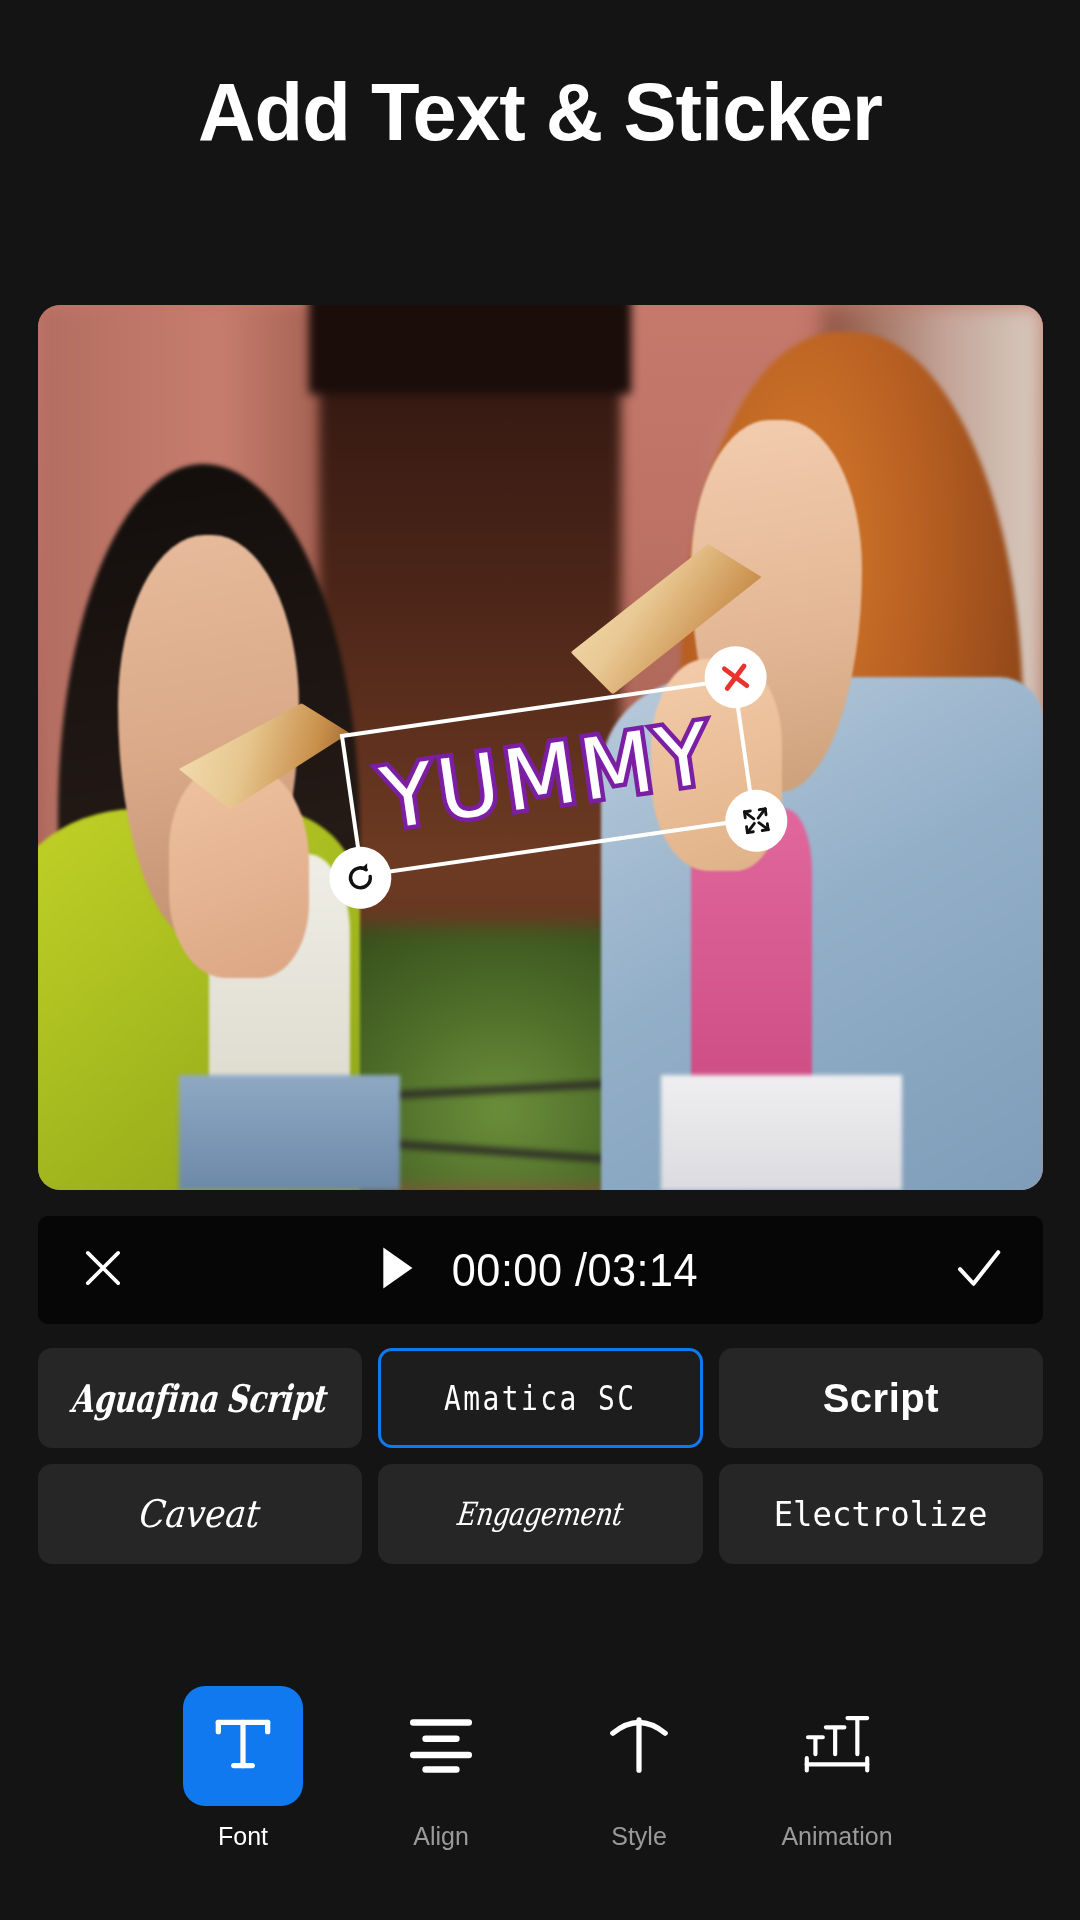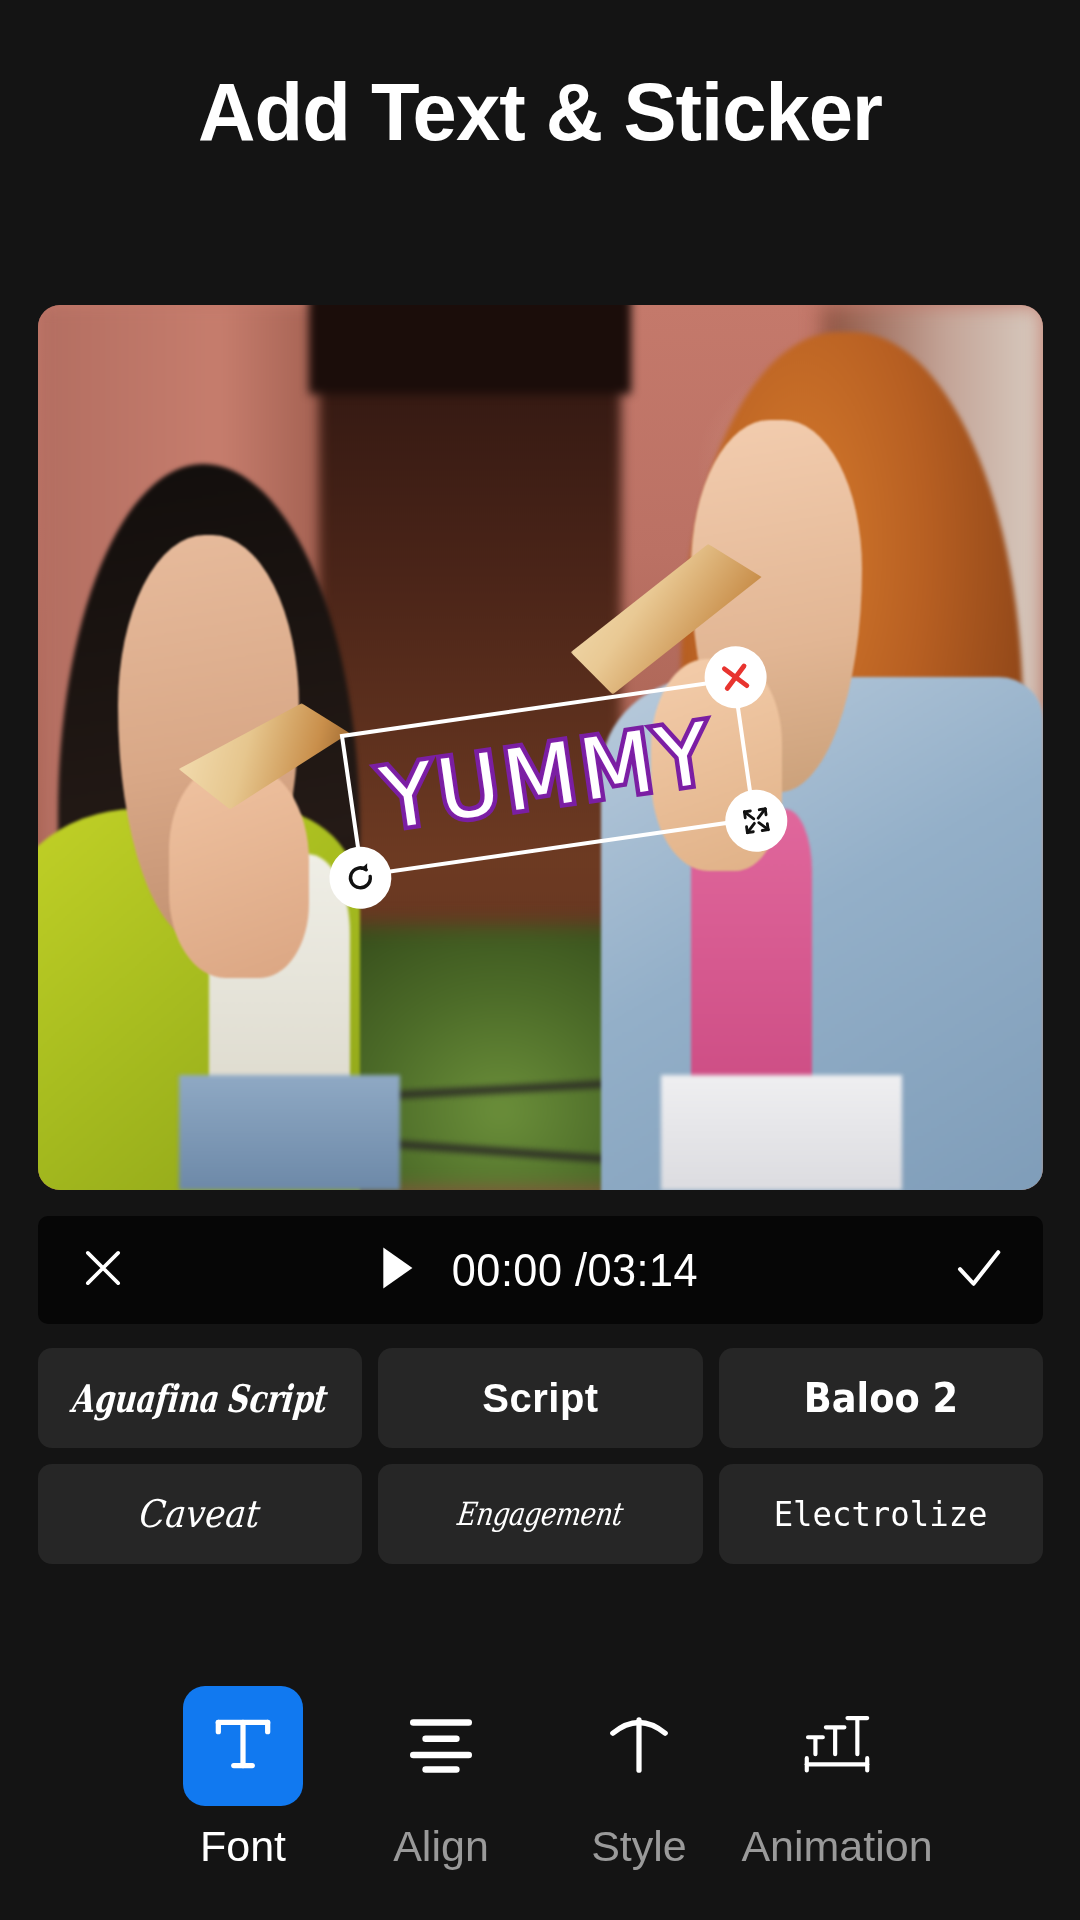--- a/index.html
+++ b/index.html
@@ -367,21 +367,21 @@
   .tool-icon {
     width: 120px; height: 120px;
     border-radius: 22px;
     display: flex;
     align-items: center;
     justify-content: center;
   }
   .tool.active .tool-icon { background: #1179f0; }
   .tool-label {
     margin-top: 16px;
-    font-size: 43px;
+    font-size: 25px;
     color: #9a9a9a;
     font-family: "Liberation Sans", sans-serif;
   }
   .tool.active .tool-label { color: #ffffff; }
 </style>
 </head>
 <body>
 
 <div id="app">
 
@@ -488,27 +488,27 @@
           <path d="M4 12.5 L10 19 L21 5" fill="none" stroke="#ffffff" stroke-width="1.8" stroke-linecap="round" stroke-linejoin="round"></path>
         </svg>
       </span>
     </div>
   </div>
 
   <div class="font-grid">
     <div class="font-chip">
       <span class="fc-label f-script">Aguafina Script</span>
     </div>
+    <div class="font-chip selected">
+      <span class="fc-label f-amatica">Amatica SC</span>
+    </div>
     <div class="font-chip">
       <span class="fc-label f-poppins">Script</span>
     </div>
 
-    <div class="font-chip">
-      <span class="fc-label f-baloo">Baloo 2</span>
-    </div>
     <div class="font-chip">
       <span class="fc-label f-caveat">Caveat</span>
     </div>
 
     <div class="font-chip">
       <span class="fc-label f-engage">Engagement</span>
     </div>
     <div class="font-chip">
       <span class="fc-label f-electro">Electrolize</span>
     </div>

